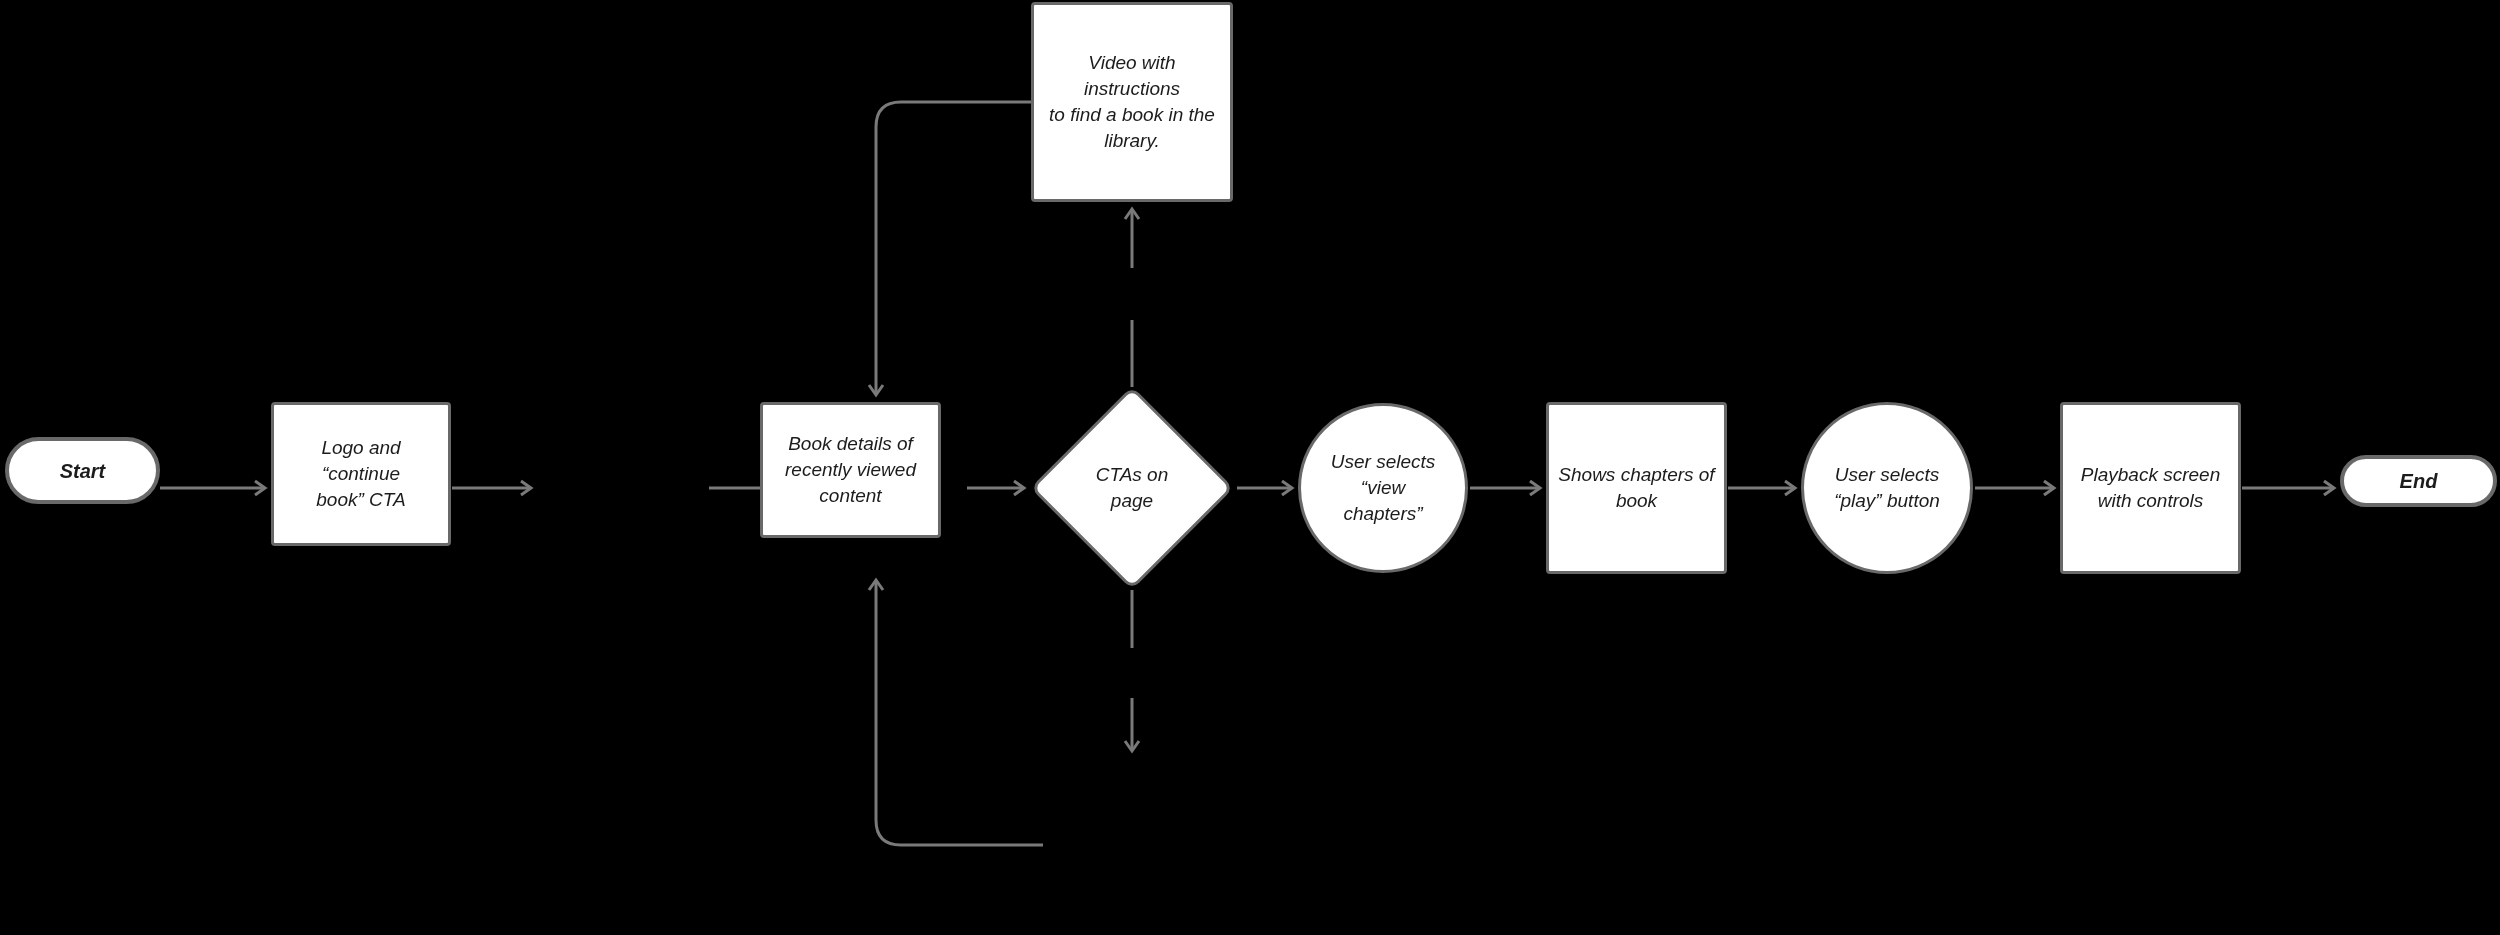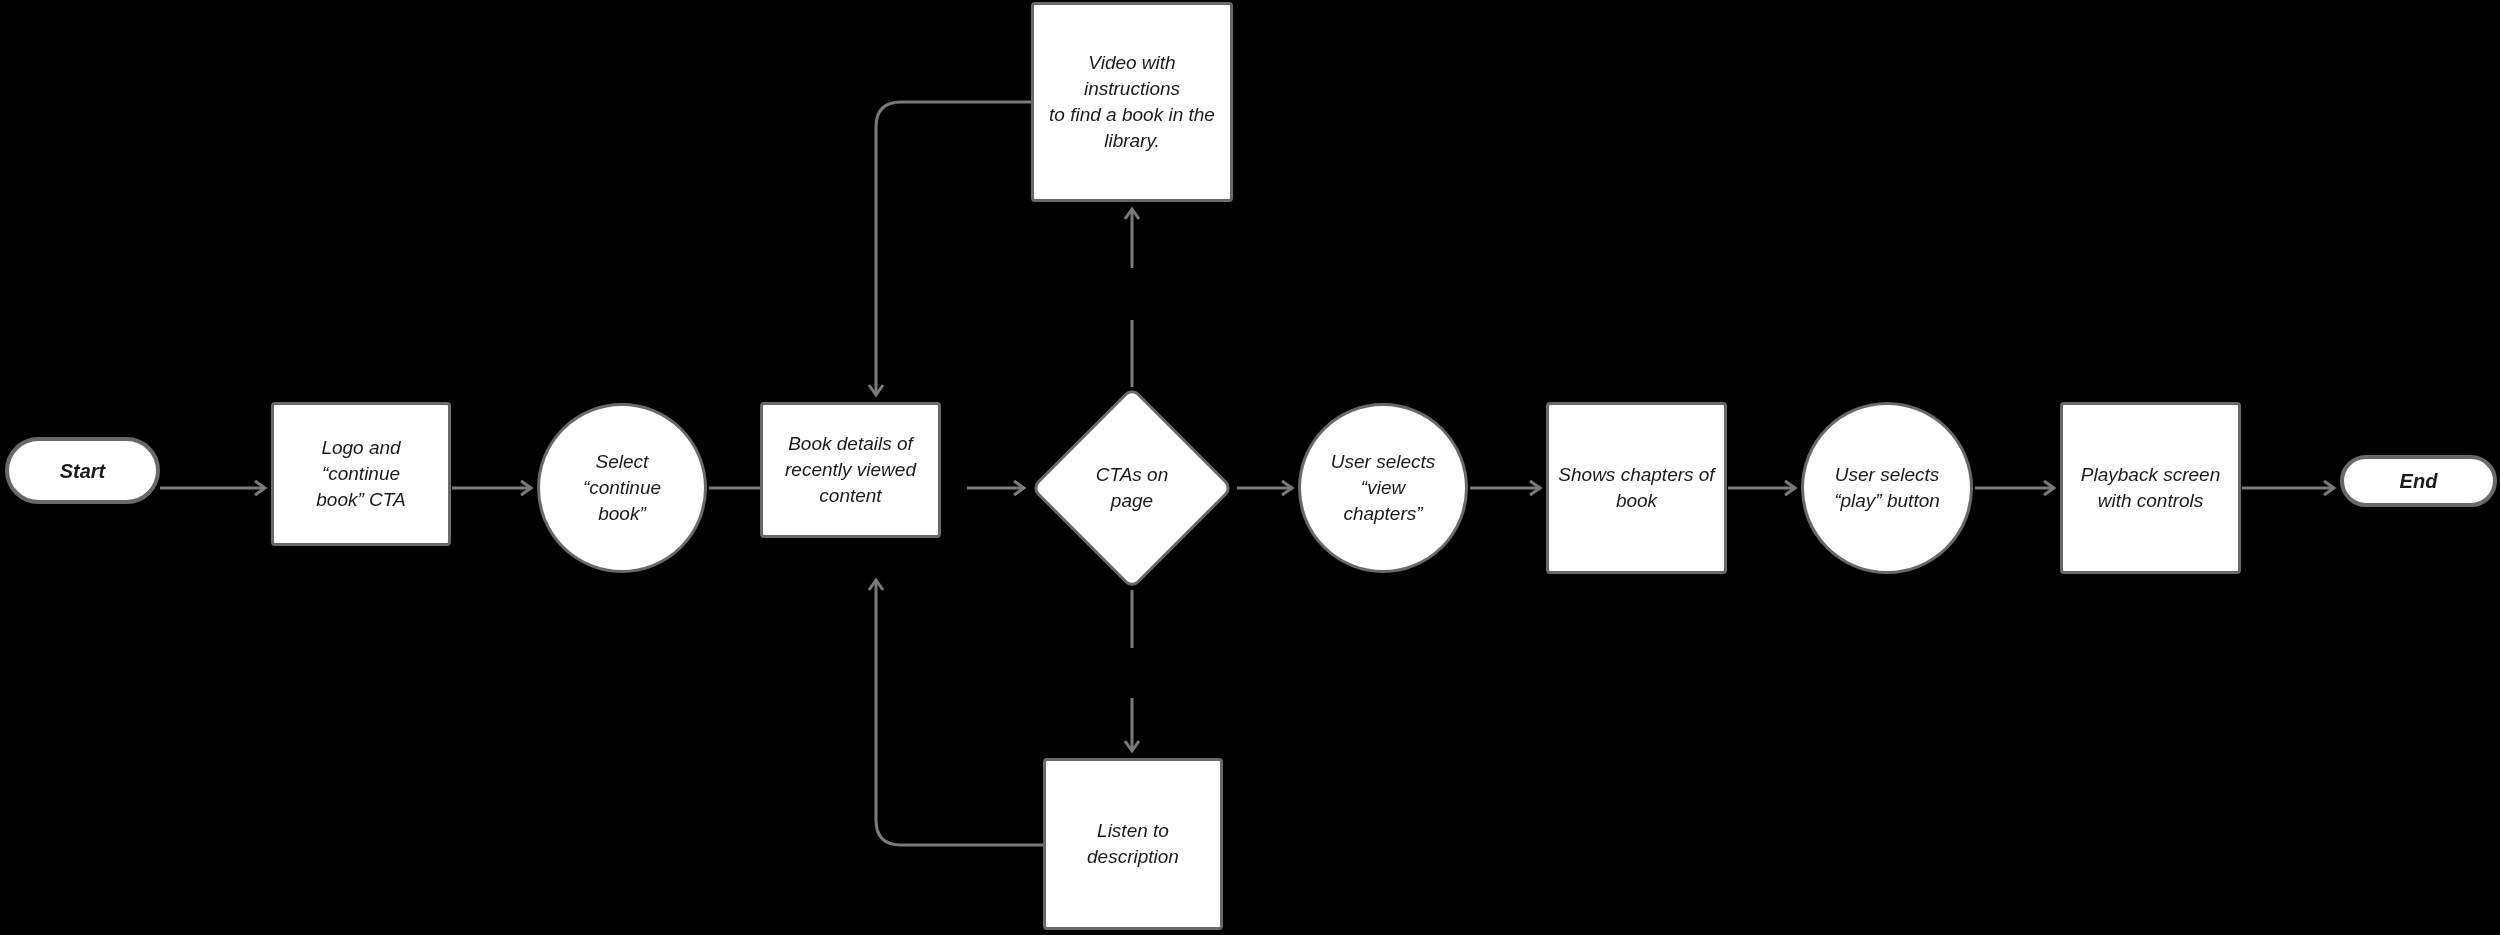--- a/index.html
+++ b/index.html
@@ -77,25 +77,20 @@
 
   <div class="node pill" style="left:5px;top:437px;width:155px;height:67px;">
     <span class="lbl">Start</span>
   </div>
 
   <div class="node rect" style="left:271px;top:402px;width:180px;height:144px;">
     <span class="lbl">Logo and “continue
 book” CTA</span>
   </div>
 
-  <div class="node circle" style="left:537px;top:403px;width:170px;height:170px;">
-    <span class="lbl">Select
-“continue
-book”</span>
-  </div>
 
   <div class="node rect" style="left:760px;top:402px;width:181px;height:136px;">
     <span class="lbl">Book details of
 recently viewed
 content</span>
   </div>
 
   <div class="diamond-box" style="left:1030px;top:386px;width:204px;height:204px;">
     <div class="diamond-shape"></div>
     <div class="diamond-label">
@@ -103,24 +98,20 @@
 page</span>
     </div>
   </div>
 
   <div class="node rect" style="left:1031px;top:2px;width:202px;height:200px;">
     <span class="lbl">Video with instructions
 to find a book in the
 library.</span>
   </div>
 
-  <div class="node rect" style="left:1043px;top:758px;width:180px;height:172px;">
-    <span class="lbl">Listen to
-description</span>
-  </div>
 
   <div class="node circle" style="left:1298px;top:403px;width:170px;height:170px;">
     <span class="lbl">User selects
 “view
 chapters”</span>
   </div>
 
   <div class="node rect" style="left:1546px;top:402px;width:181px;height:172px;">
     <span class="lbl">Shows chapters of
 book</span>

